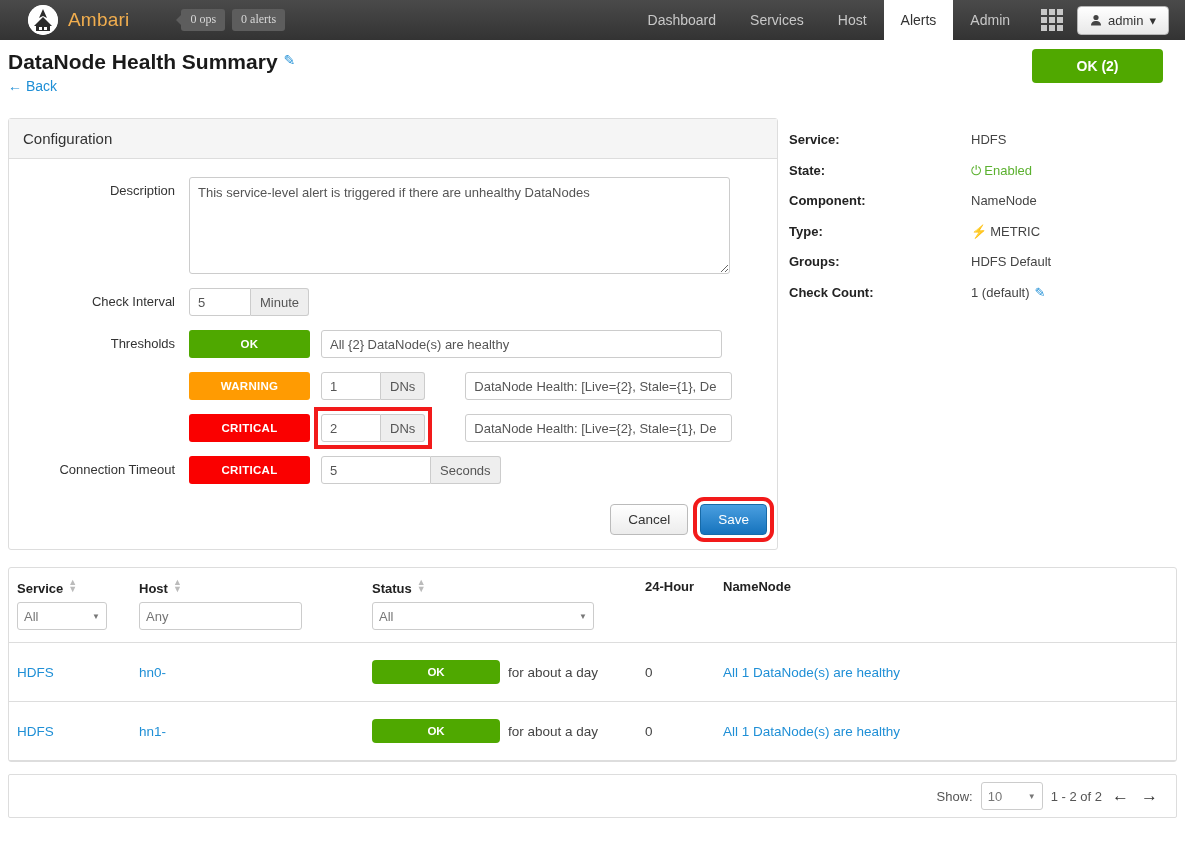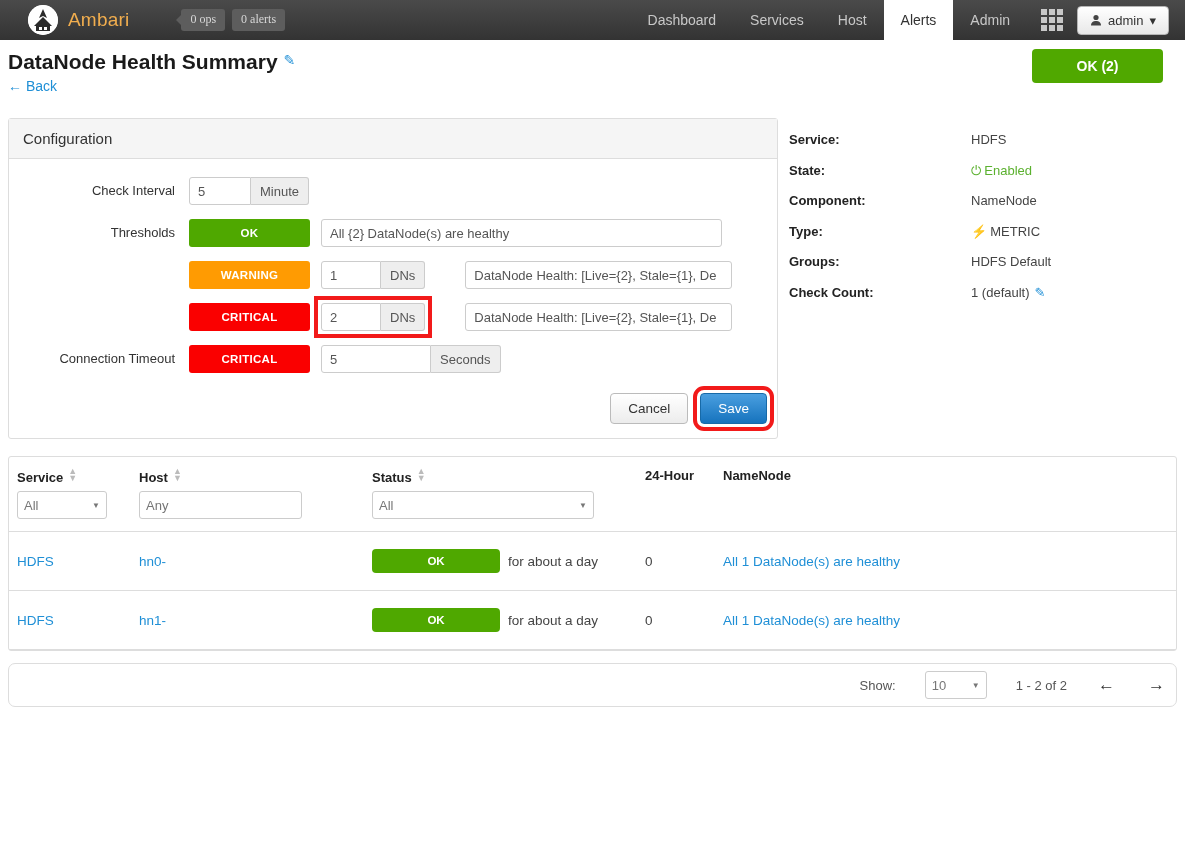--- a/index.html
+++ b/index.html
@@ -354,28 +354,28 @@
     margin-right: 8px;
     vertical-align: middle;
   }
   .status-cell { display: flex; align-items: center; }
   .status-time { font-size: 13.5px; color: #444; }
 
   
   .foot-wrap {
     margin: 12px 8px 0 8px;
     border: 1px solid #dddddd;
-    border-radius: 7px;
+    border-radius: 2px;
     background: #fff;
     height: 44px;
     display: flex;
     align-items: center;
     justify-content: flex-end;
-    padding-right: 9px;
-    gap: 29px;
+    padding-right: 16px;
+    gap: 8px;
     font-size: 13px;
     color: #555;
   }
   .foot-wrap .sel-wrap select.flt { width: 62px; }
   .pg-arrow { color: #333; font-size: 17px; cursor: pointer; padding: 0 2px; }
   .pg-range { color: #555; }
 </style>
 </head>
 <body>
 
@@ -434,20 +434,26 @@
   <div class="ok-pill">OK (2)</div>
 </div>
 
 <div class="body-wrap">
 
   <div class="left-col">
     <div class="panel">
       <div class="panel-head">Configuration</div>
       <div class="panel-body">
 
+        <div class="form-row">
+          <div class="form-label">Description</div>
+          <div class="form-ctrl">
+            <textarea class="desc" style="">This service-level alert is triggered if there are unhealthy DataNodes</textarea>
+          </div>
+        </div>
 
         <div class="form-row">
           <div class="form-label">Check Interval</div>
           <div class="form-ctrl">
             <div class="input-group">
               <input style="width: 62px;" value="5">
               <span class="addon">Minute</span>
             </div>
           </div>
         </div>

